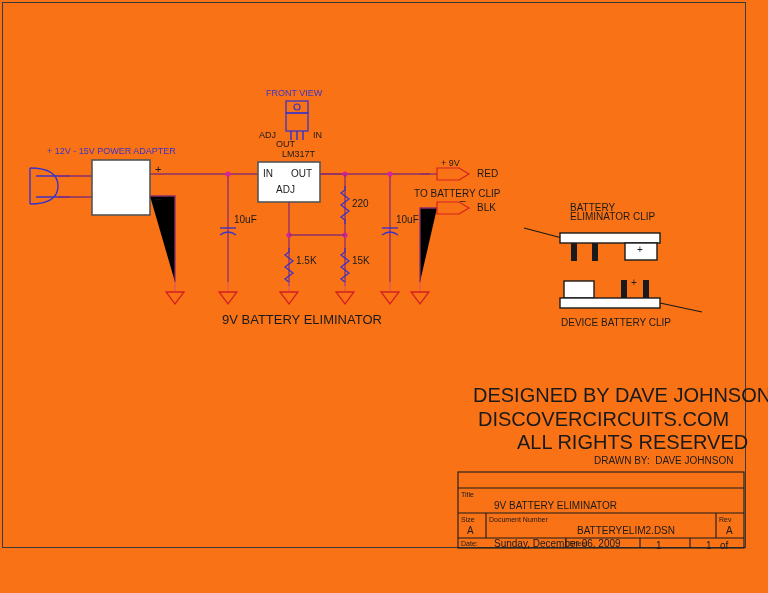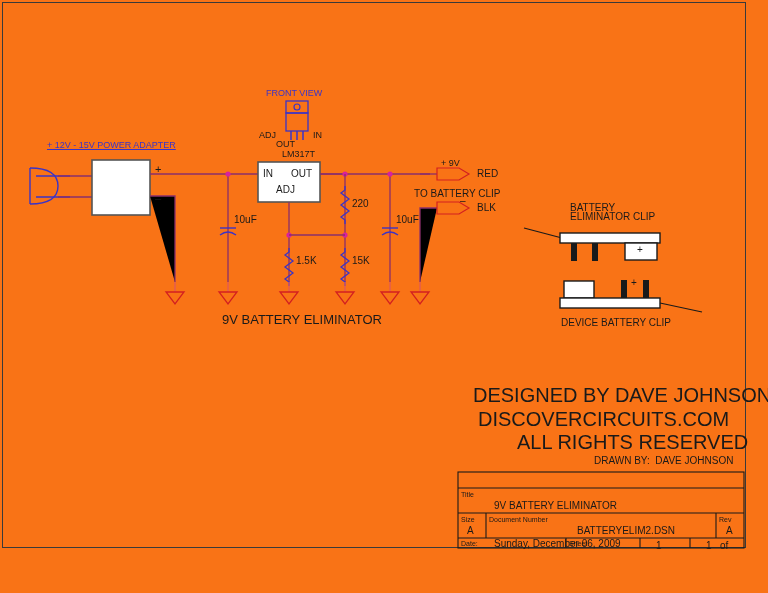--- a/index.html
+++ b/index.html
@@ -177,21 +177,21 @@
   <div class="lbl blue f9" style="left:266px;top:89px;">FRONT VIEW</div>
   <div class="lbl black f9" style="left:259px;top:131px;">ADJ</div>
   <div class="lbl black f9" style="left:276px;top:140px;">OUT</div>
   <div class="lbl black f9" style="left:313px;top:131px;">IN</div>
 
   <div class="lbl black f9" style="left:282px;top:150px;">LM317T</div>
   <div class="lbl black f10" style="left:263px;top:169px;">IN</div>
   <div class="lbl black f10" style="left:291px;top:169px;">OUT</div>
   <div class="lbl black f10" style="left:276px;top:185px;">ADJ</div>
 
-  <div class="lbl blue f9" style="left:47px;top:141px;text-decoration:underline;">+ 12V - 15V POWER ADAPTER</div>
+  <div class="lbl blue f9" style="left:47px;top:147px;">+ 12V - 15V POWER ADAPTER</div>
   <div class="lbl black f11" style="left:155px;top:164px;">+</div>
   <div class="lbl black f11" style="left:155px;top:193px;">–</div>
 
   <div class="lbl black f10" style="left:234px;top:215px;">10uF</div>
   <div class="lbl black f10" style="left:352px;top:199px;">220</div>
   <div class="lbl black f10" style="left:396px;top:215px;">10uF</div>
   <div class="lbl black f10" style="left:296px;top:256px;">1.5K</div>
   <div class="lbl black f10" style="left:352px;top:256px;">15K</div>
 
   <div class="lbl black f9" style="left:441px;top:159px;">+ 9V</div>

